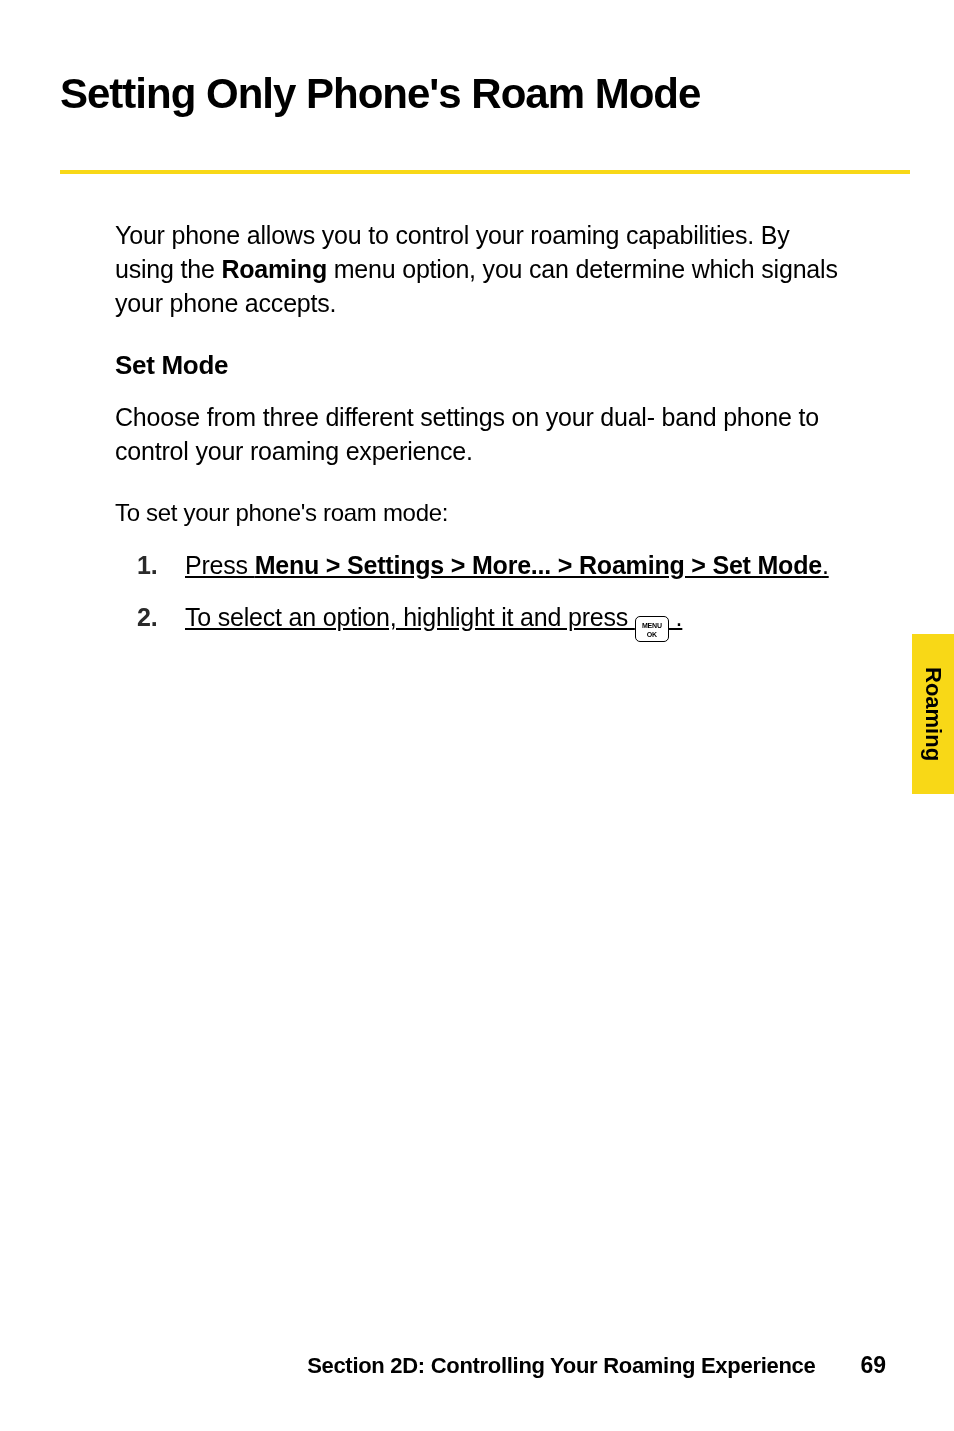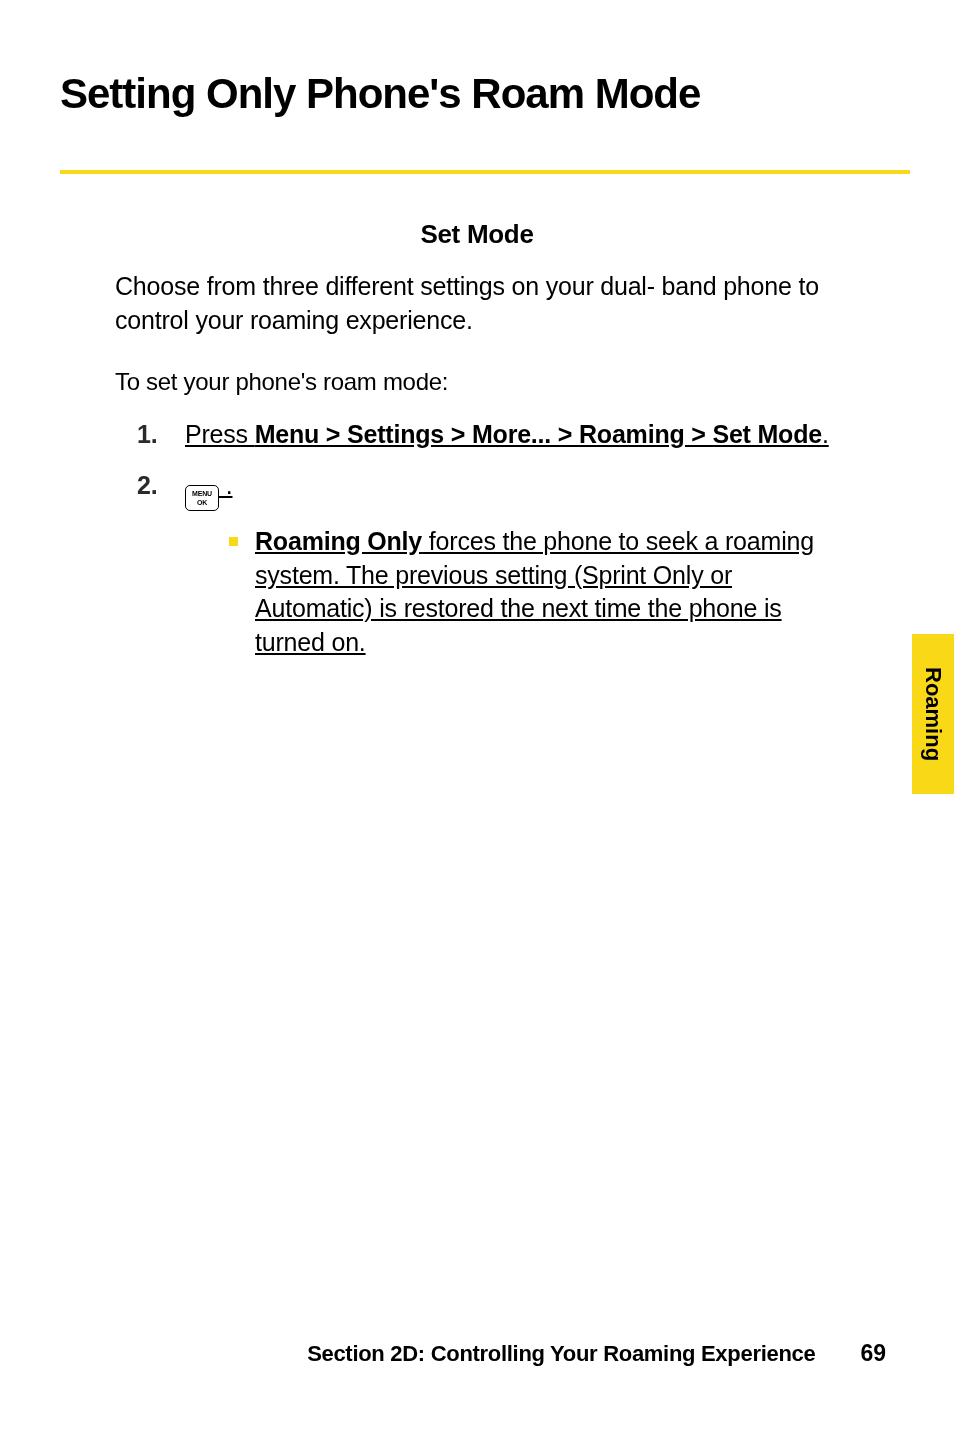--- a/index.html
+++ b/index.html
@@ -37,21 +37,20 @@
       font-size: 25px;
       line-height: 1.35;
       margin-bottom: 30px;
       letter-spacing: -0.2px;
     }
     .subhead {
       font-size: 26px;
       font-weight: bold;
       margin-bottom: 20px;
       letter-spacing: -0.3px;
-      text-align: center;
     }
     .lead {
       font-size: 24px;
       font-weight: normal;
       margin-bottom: 22px;
       letter-spacing: -0.3px;
     }
     .steps {
       list-style: none;
       padding-left: 22px;
@@ -125,21 +124,21 @@
       justify-content: center;
     }
     .side-tab span {
       writing-mode: vertical-rl;
       font-weight: bold;
       font-size: 22px;
       letter-spacing: 0px;
     }
     .footer {
       position: absolute;
-      bottom: 64px;
+      bottom: 52px;
       left: 0;
       width: 954px;
       display: flex;
       justify-content: flex-end;
       align-items: baseline;
       padding-right: 68px;
       gap: 45px;
     }
     .footer-text {
       font-size: 22px;
@@ -152,46 +151,47 @@
     }
   </style>
 </head>
 <body>
 
 <h1 class="heading">Setting Only Phone's Roam Mode</h1>
 <div class="heading-rule"></div>
 
 <div class="content">
 
+  <p class="para">
+    <span>Your phone allows you to control your roaming capabilities. By using the </span><span class="bold">Roaming</span><span> menu option, you can determine which signals your phone accepts.</span>
+  </p>
 
   <h2 class="subhead">Set Mode</h2>
 
   <p class="para">Choose from three different settings on your dual- band phone to control your roaming experience.</p>
 
   <p class="lead">To set your phone's roam mode:</p>
 
   <ol class="steps">
     <li class="step">
       <span class="step-num">1.</span>
       <span class="step-body">
         <span>Press </span><span class="bold">Menu &gt; Settings &gt; More... &gt; Roaming &gt; Set Mode</span><span>.</span>
       </span>
     </li>
     <li class="step">
       <span class="step-num">2.</span>
       <span class="step-body">
+        <span>To select an option, highlight it and press </span>
         <span class="key-icon">
             <span>MENU</span>
             <span>OK</span>
           </span><span> .</span>
 
         <ul class="bullets">
-          <li class="bullet">
-            <span class="bold">Roaming Only</span><span> forces the phone to seek a roaming system. The previous setting (Sprint Only or Automatic) is restored the next time the phone is turned on.</span>
-          </li>
         </ul>
       </span>
     </li>
   </ol>
 
 </div>
 
 <div class="side-tab">
   <span>Roaming</span>
 </div>

